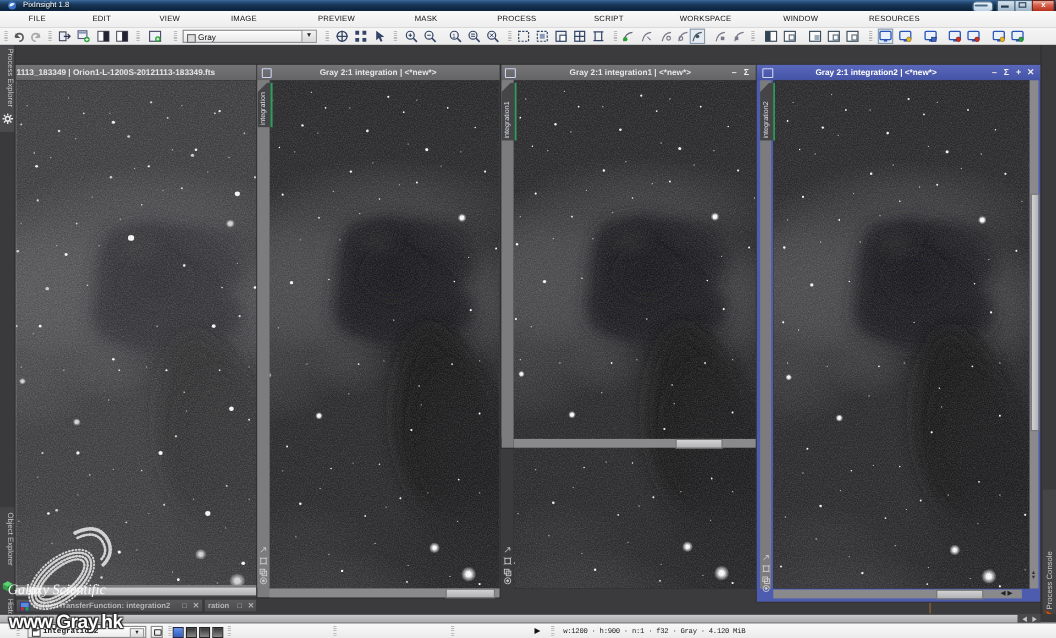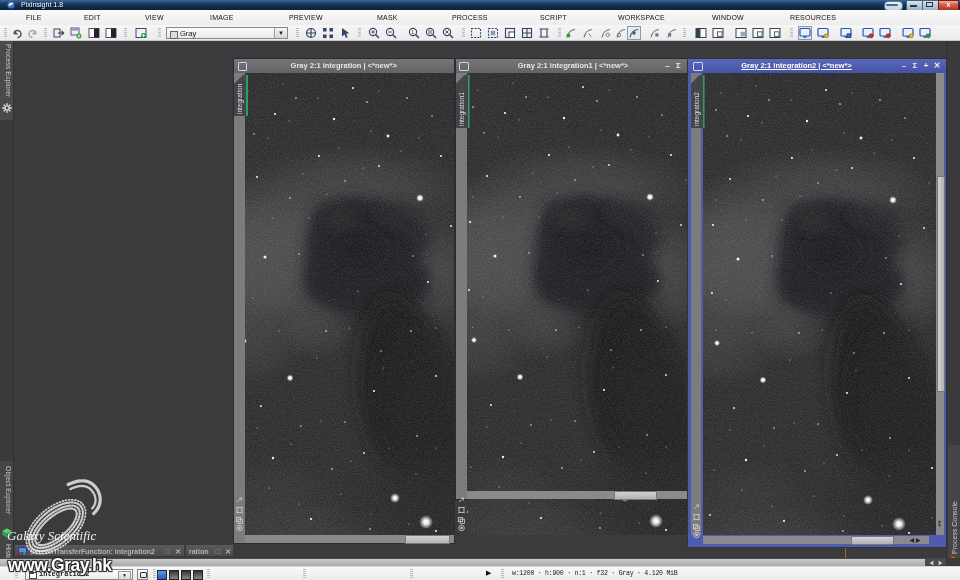--- a/index.html
+++ b/index.html
@@ -514,20 +514,36 @@
     </svg>
   <svg class="tbi" style="left:919px" viewBox="0 0 12 12">
       <rect x="1" y="1.5" width="10" height="7.5" rx="1" fill="#eaf1fa" stroke="#2a55b8" stroke-width="1.2"></rect>
       <rect x="4.5" y="9.2" width="3" height="1.6" fill="#2a55b8"></rect>
       <circle cx="9.2" cy="8.8" r="2.1" fill="#30a040" stroke="#0a5a18" stroke-width=".5"></circle>
     </svg>
   </div>
 
 <div id="ws" class="abs">
 
+  <div class="iw" style="left:0px;top:18px;width:233.5px;height:482px;z-index:1">
+    <div class="tb" style="text-align:left;padding-left:15px">1113_183349 | Orion1-L-1200S-20121113-183349.fts</div>
+    <div class="imgarea" style="left:0;top:13.5px;width:233.5px;height:460.5px">
+      <svg width="234" height="461" viewBox="-6 -8 218 460" preserveAspectRatio="none">
+        <use href="#scene"></use>
+        <rect x="-6" y="-8" width="218" height="460" fill="#7a7a7c" opacity=".28"></rect>
+        <use href="#stars2"></use>
+        <rect x="-6" y="-8" width="14" height="460" fill="#909092" opacity=".5"></rect>
+        <rect x="-6" y="-8" width="218" height="460" filter="url(#gw)" opacity=".5"></rect>
+          <rect x="-6" y="-8" width="218" height="460" filter="url(#gb)" opacity=".42"></rect>
+      </svg>
+    </div>
+    <div class="hscroll" style="left:0;bottom:1px;width:233.5px">
+        <div class="hthumb" style="left:0px;width:232px"></div>
+      </div>
+  </div>
 
   <div class="iw" style="left:234px;top:18px;width:219.5px;height:484px;z-index:2">
     <div class="tb">Gray 2:1 integration | &lt;*new*&gt;</div>
     <div class="selico" style="left:3.5px"></div>
     <div class="strip" style="left:0;top:13.5px;bottom:9px"></div>
     <div class="viewtab" style="left:0px;top:16px;width:12px;height:41px"></div>
       <div class="vtext" style="left:2px;top:55px">integration</div>
     <svg class="abs" style="left:1px;top:438px;z-index:3" width="9" height="35" viewBox="0 0 9 35">
         <g stroke="#cfcfcf" fill="none" stroke-width=".8">
       <path d="M2,5 L6.5,1 M6.5,1 L6.5,3.5 M6.5,1 L4.2,1"></path>
@@ -543,21 +559,21 @@
         <use href="#scene"></use>
         <rect x="10" y="-8" width="220" height="475" filter="url(#gw)" opacity=".46"></rect>
           <rect x="10" y="-8" width="220" height="475" filter="url(#gb)" opacity=".42"></rect>
       </svg>
     </div>
     <div class="hscroll" style="left:11px;bottom:0.5px;width:208.5px">
         <div class="hthumb" style="left:160px;width:43px"></div>
       </div>
   </div>
 
-  <div class="iw" style="left:455.5px;top:18px;width:235px;height:440px;z-index:3">
+  <div class="iw" style="left:455.5px;top:18px;width:235px;height:348px;z-index:3">
     <div class="tb">Gray 2:1 integration1 | &lt;*new*&gt;</div>
     <div class="selico" style="left:3.5px"></div>
     <div class="wbtn" style="right:18px">–</div>
     <div class="wbtn" style="right:7px">Σ</div>
     <div class="strip" style="left:0;top:13.5px;bottom:9px"></div>
     <div class="viewtab" style="left:0px;top:16px;width:12px;height:53px"></div>
       <div class="vtext" style="left:2px;top:67px">integration1</div>
     <svg class="abs" style="left:1px;top:438px;z-index:3" width="9" height="35" viewBox="0 0 9 35">
         <g stroke="#cfcfcf" fill="none" stroke-width=".8">
       <path d="M2,5 L6.5,1 M6.5,1 L6.5,3.5 M6.5,1 L4.2,1"></path>
@@ -574,21 +590,21 @@
         <rect x="-6" y="-8" width="236" height="475" filter="url(#gw)" opacity=".46"></rect>
           <rect x="-6" y="-8" width="236" height="475" filter="url(#gb)" opacity=".42"></rect>
       </svg>
     </div>
     <div class="hscroll" style="left:11px;bottom:0.5px;width:224px">
         <div class="hthumb" style="left:147px;width:41px"></div>
       </div>
   </div>
 
   <div class="iw" style="left:688px;top:18px;width:258px;height:488px;z-index:4;background:#4d5cae;box-shadow:0 0 0 1px #333;">
-    <div class="tb" style="background:linear-gradient(#5a68bc,#4553a5);color:#fff;padding-right:41px;text-decoration:underline;">Gray 2:1 integration2 | &lt;*new*&gt;</div>
+    <div class="tb" style="background:linear-gradient(#5a68bc,#4553a5);color:#fff;padding-right:41px;">Gray 2:1 integration2 | &lt;*new*&gt;</div>
     <div class="selico" style="left:5px"></div>
     <div class="wbtn" style="right:37px">–</div>
     <div class="wbtn" style="right:26px">Σ</div>
     <div class="wbtn" style="right:15px">+</div>
     <div class="wbtn" style="right:4px">✕</div>
     <div class="strip" style="left:2.5px;top:13.5px;bottom:12px"></div>
     <div class="viewtab" style="left:2.5px;top:16px;width:12px;height:53px"></div>
       <div class="vtext" style="left:4.5px;top:67px">integration2</div>
     <svg class="abs" style="left:3.5px;top:445px;z-index:3" width="9" height="35" viewBox="0 0 9 35">
         <g stroke="#cfcfcf" fill="none" stroke-width=".8">

